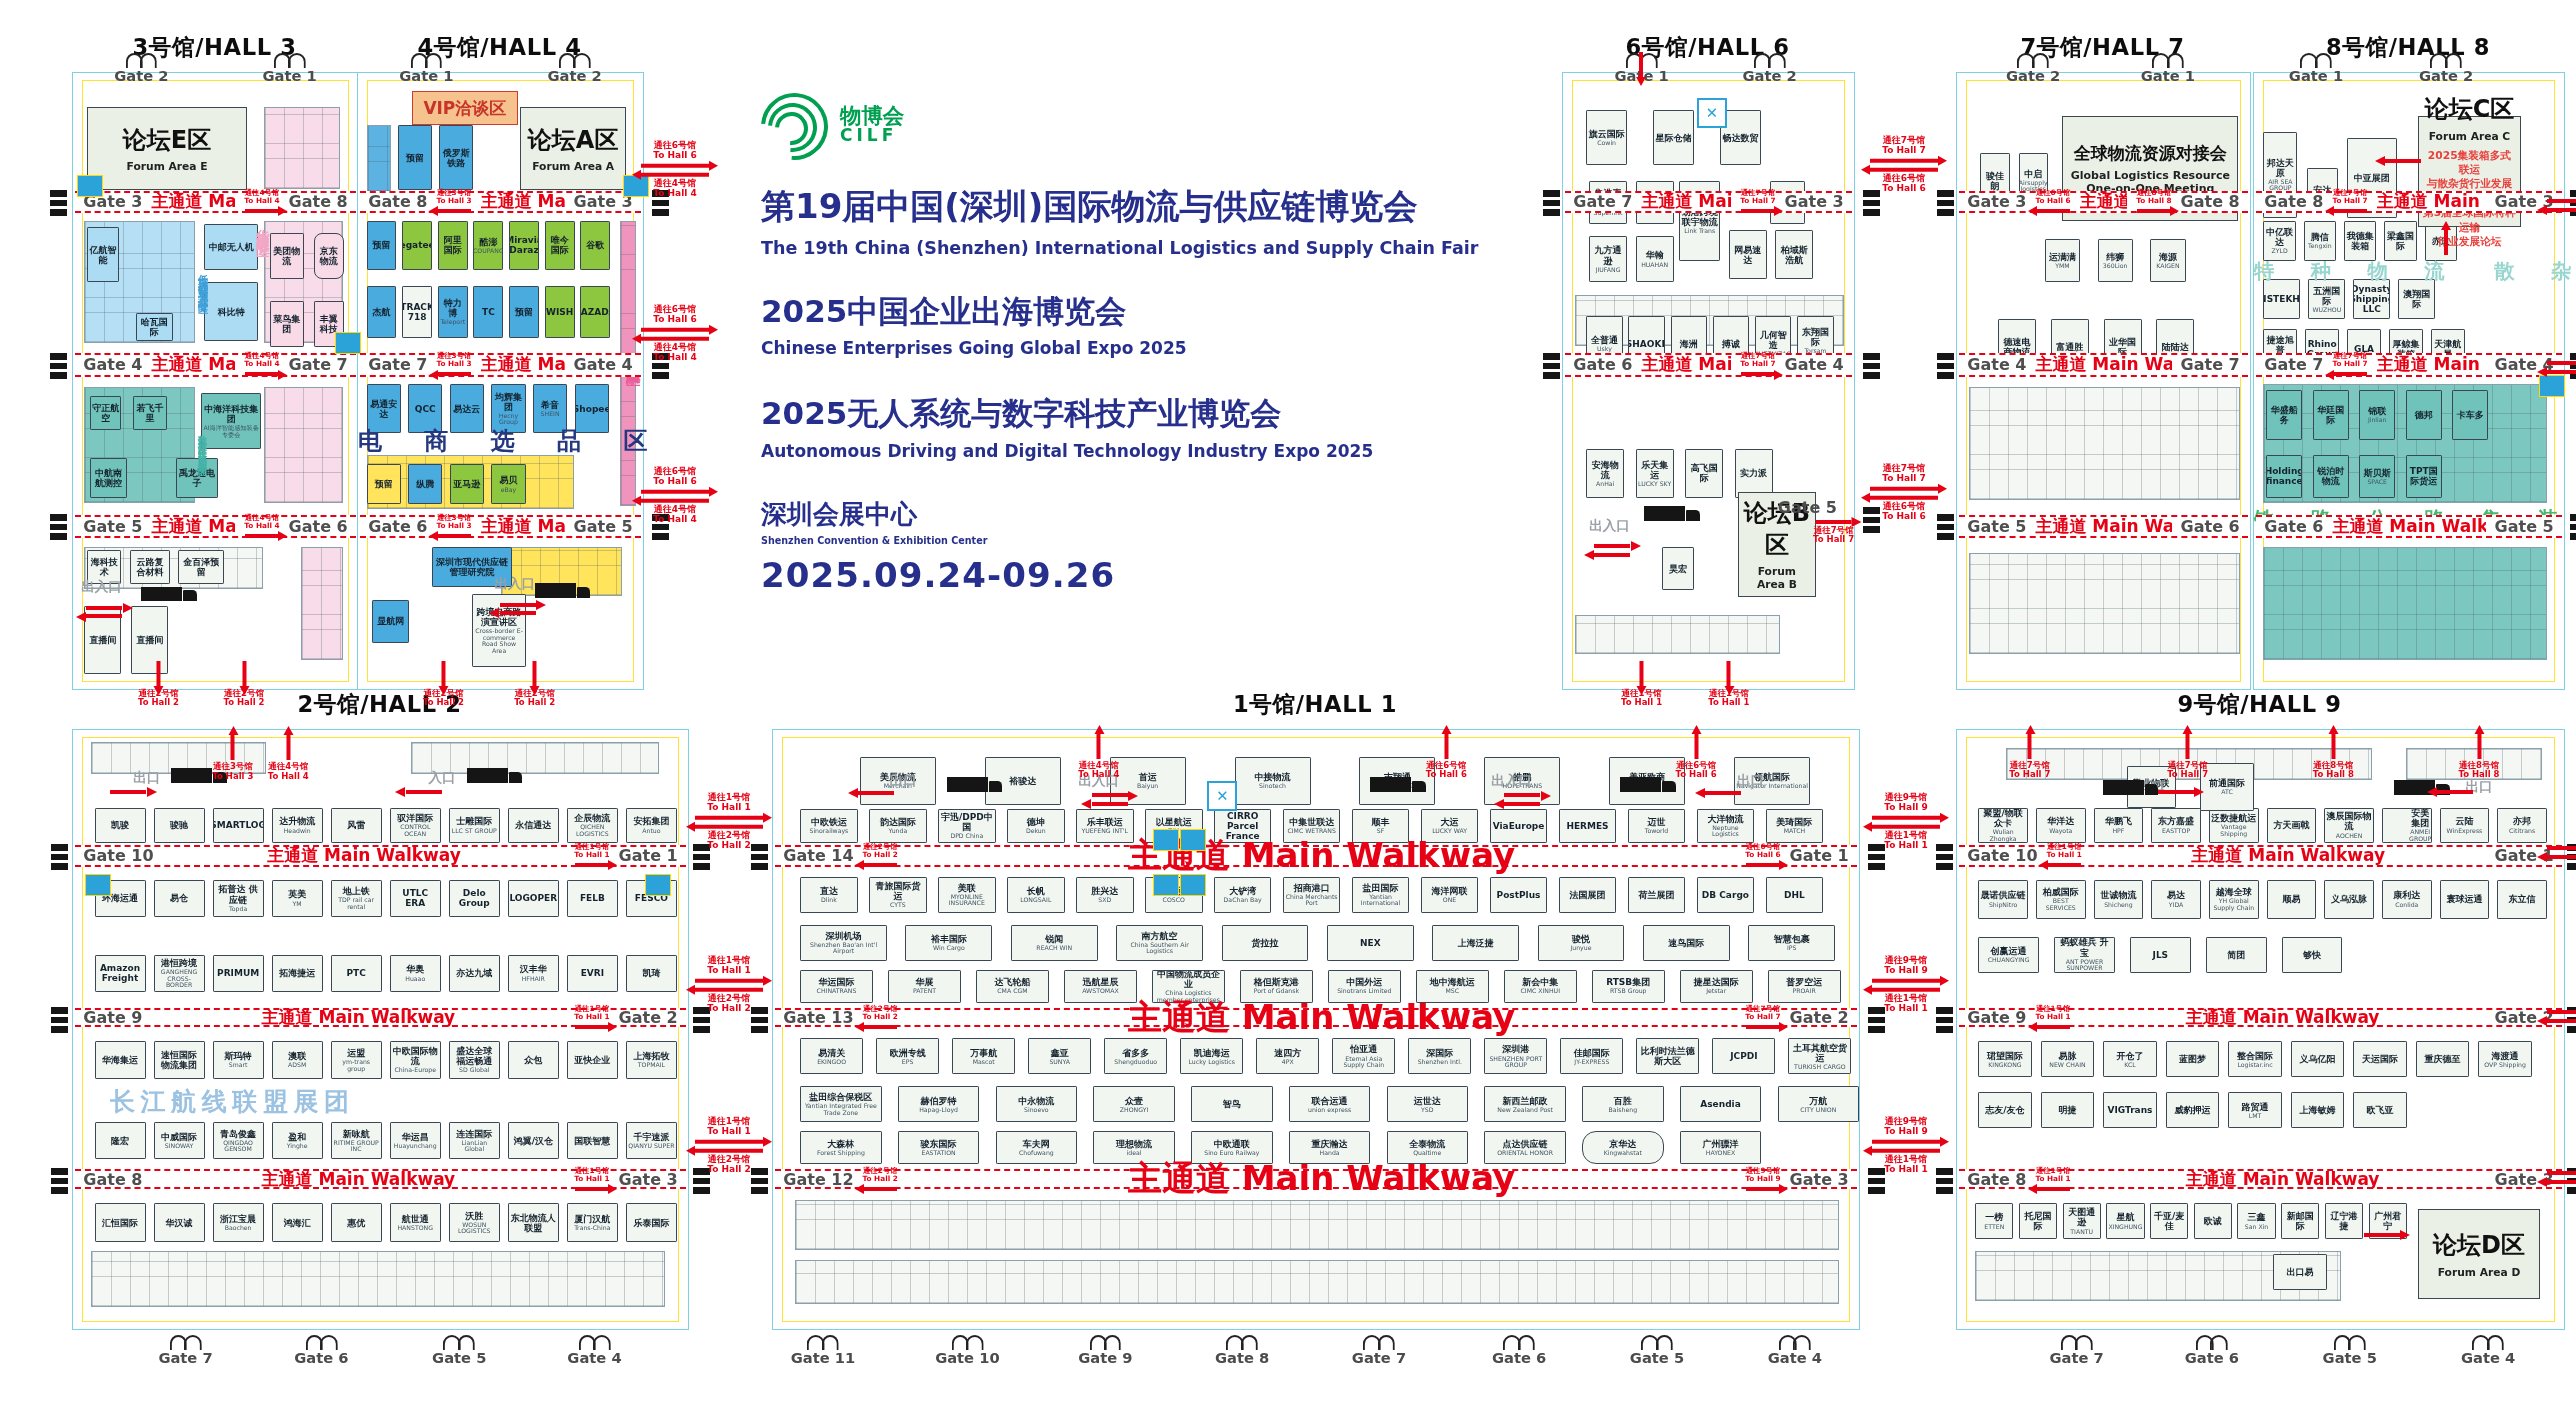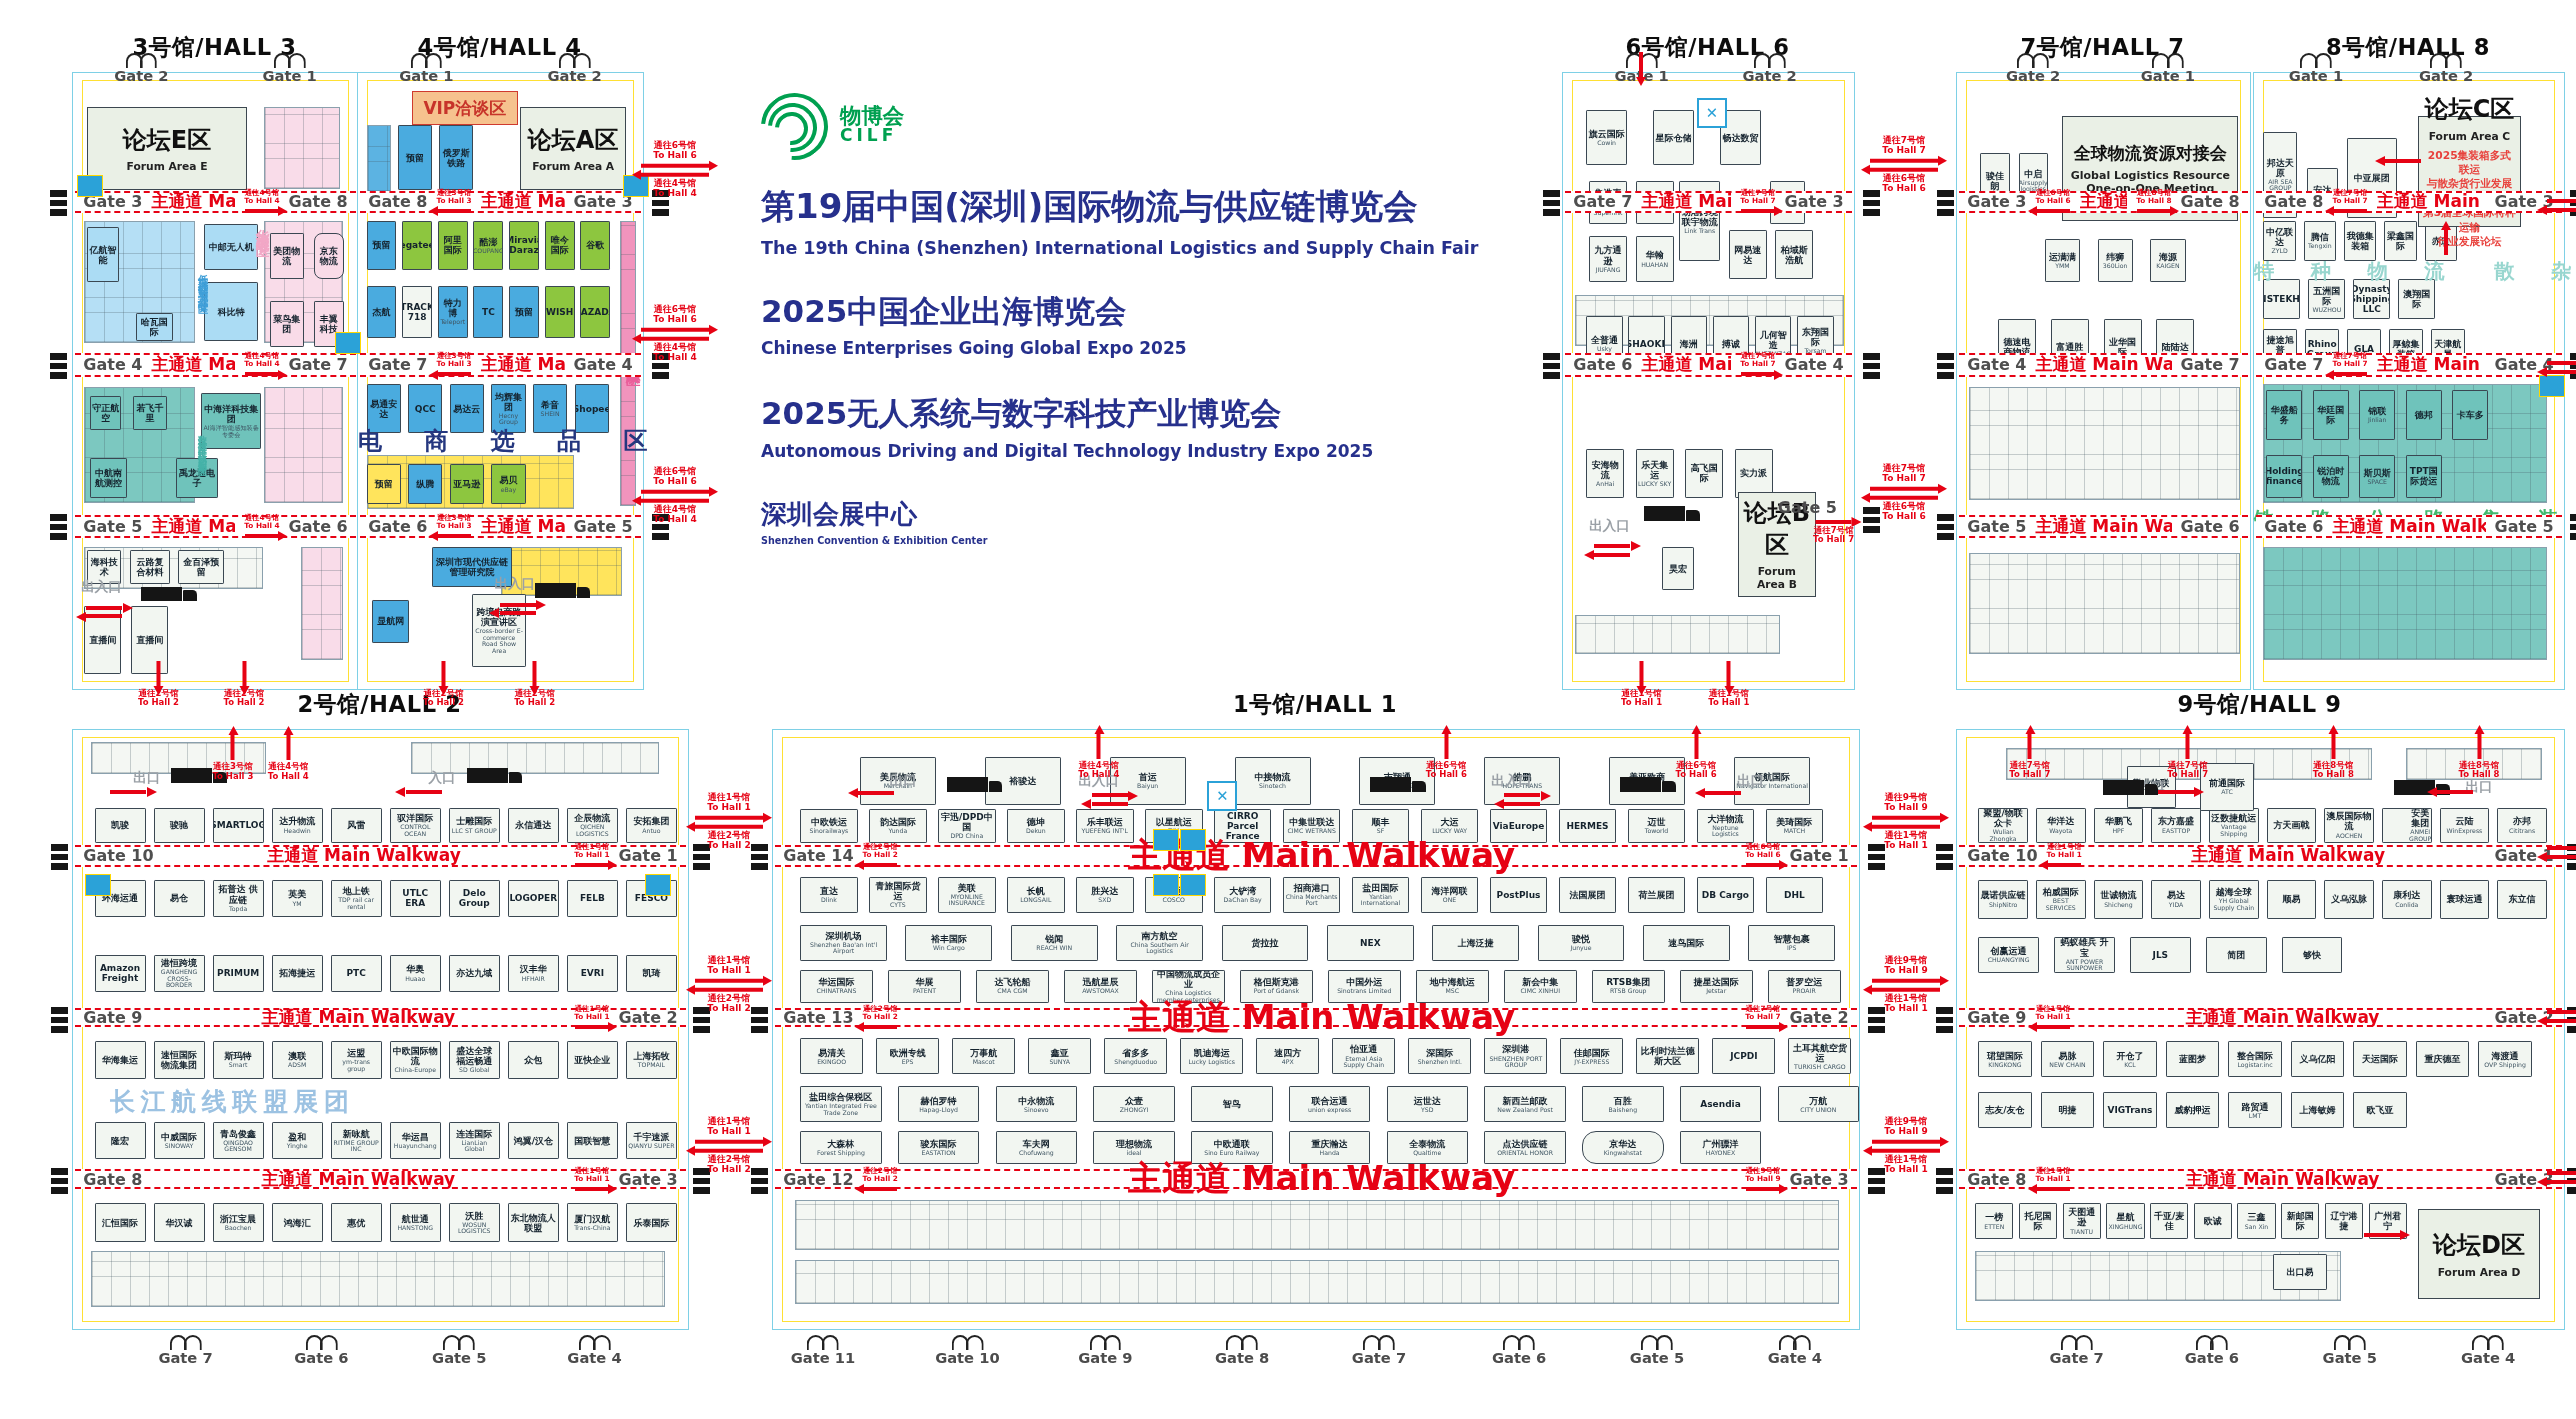--- a/index.html
+++ b/index.html
@@ -112,20 +112,21 @@
       </div>
     </div>
     <div class="h-zh1">第19届中国(深圳)国际物流与供应链博览会</div>
     <div class="h-en1">The 19th China (Shenzhen) International Logistics and Supply Chain Fair</div>
     <div class="h-zh2">2025中国企业出海博览会</div>
     <div class="h-en2">Chinese Enterprises Going Global Expo 2025</div>
     <div class="h-zh3">2025无人系统与数字科技产业博览会</div>
     <div class="h-en3">Autonomous Driving and Digital Technology Industry Expo 2025</div>
     <div class="h-venue">深圳会展中心</div>
     <div class="h-venue-en">Shenzhen Convention &amp; Exhibition Center</div>
+    <div class="h-dates">2025.09.24-09.26</div>
   </div>
 <div class="hall" style="left: 72px; top: 72px; width: 285px; height: 616px;">
       <div class="inyellow"></div>
       <div class="field f-pink" style="left: 67%; top: 5.5%; width: 26%; height: 13%;"></div>
       <div class="field f-blue" style="left: 4%; top: 24%; width: 38%; height: 19.5%;"></div>
       <div class="field f-pink" style="left: 67%; top: 24%; width: 27%; height: 19.5%;"></div>
       <div class="field f-teal" style="left: 4%; top: 51%; width: 38%; height: 18.5%;"></div>
       <div class="field f-pink" style="left: 67%; top: 51%; width: 27%; height: 18.5%;"></div>
       <div class="field f-white" style="left: 4%; top: 77%; width: 62%; height: 6.5%;"></div>
       <div class="field f-pink" style="left: 80%; top: 77%; width: 14%; height: 18%;"></div>

